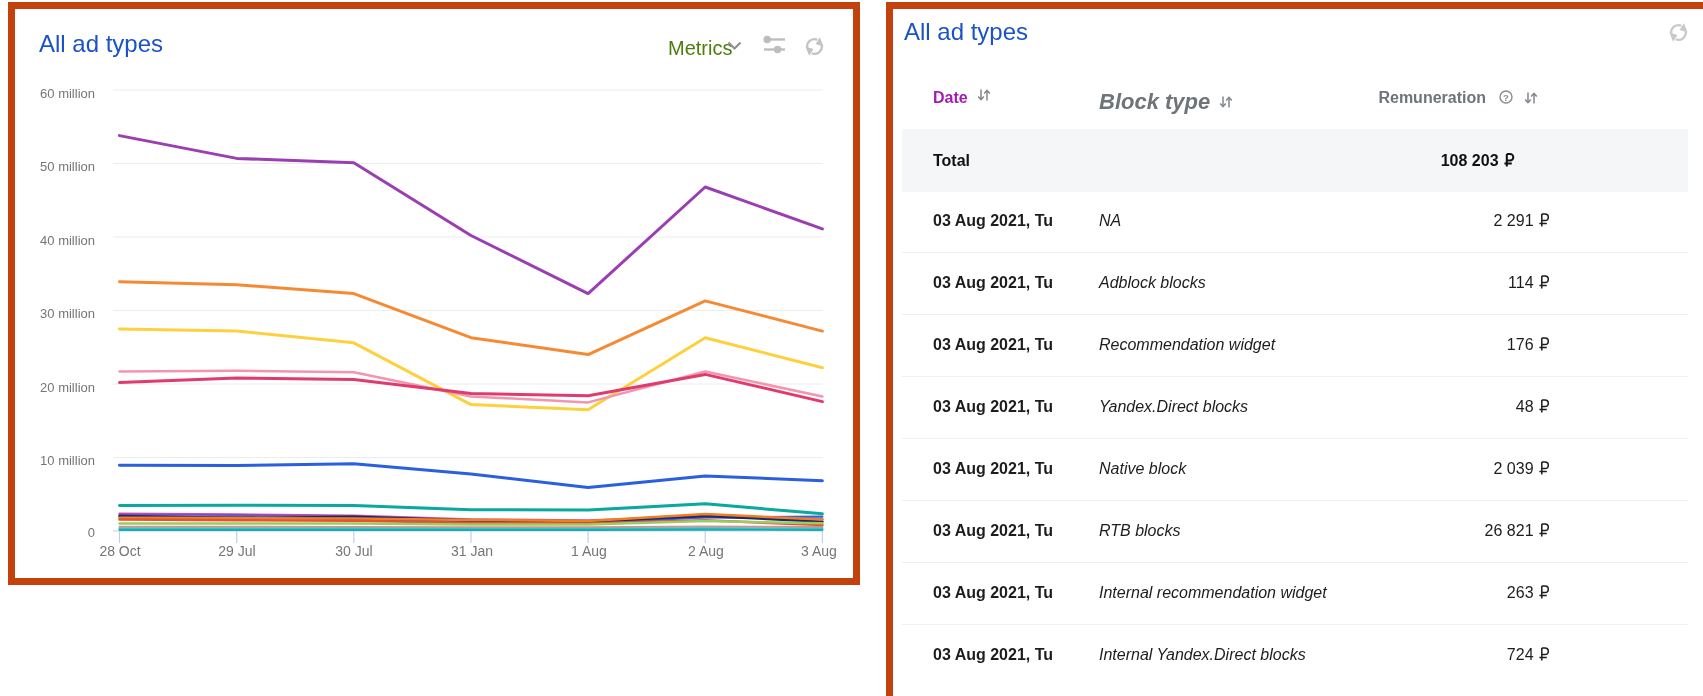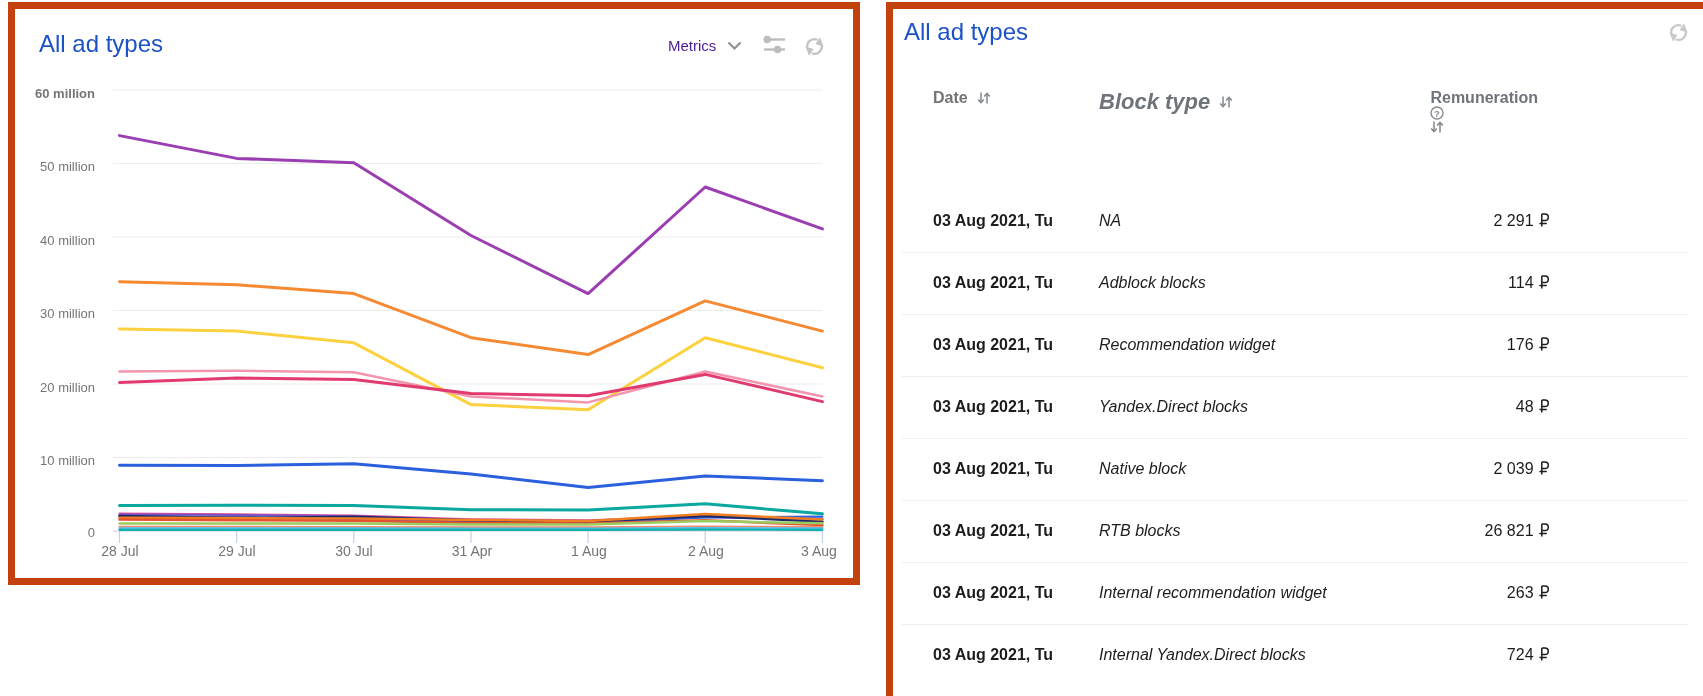--- a/index.html
+++ b/index.html
@@ -13,21 +13,21 @@
 .bline { position:absolute; left:9px; width:786px; top:0; height:1px; background:#efeff0; }
 .trow .c1 { position:absolute; left:40px; top:50%; transform:translateY(-50%); font-size:16px; color:#1d1d1f;font-weight:bold; }
 .trow .c2 { position:absolute; left:206px; top:50%; transform:translateY(-50%); font-size:16px; color:#1d1d1f;font-style:italic; }
 .trow .c3 { position:absolute; right:173px; top:50%; transform:translateY(-50%); font-size:16px; color:#1d1d1f; display:flex; align-items:center; }
 .rub { display:inline-block; position:relative; top:-1px; }
 </style></head>
 <body>
 
 <div class="card" id="leftcard">
   <div class="title" style="left:24px; top:21px;">All ad types</div>
-  <div style="position:absolute; left:653px; top:28px; font-size:15px; color:#4c1d95;">Metrics</div>
+  <div style="position:absolute; left:653px; top:28px; font-size:20px; color:#4d7c0f;">Metrics</div>
   <svg style="position:absolute; left:712px; top:32px;" width="15" height="10" viewBox="0 0 15 10">
       <path d="M1.5 1.5 L7.5 7.5 L13.5 1.5" fill="none" stroke="#8f8f8f" stroke-width="2.2"></path>
     </svg>
   <svg style="position:absolute; left:748px; top:25px;" width="23" height="21" viewBox="0 0 23 21">
     <g stroke="#bdbdbd" stroke-width="2.4" fill="#bdbdbd">
       <line x1="6" y1="5.5" x2="22" y2="5.5"></line>
         <circle cx="4.2" cy="5.5" r="2.6"></circle>
       <line x1="1" y1="15.5" x2="22" y2="15.5"></line>
         <circle cx="14.5" cy="15.5" r="2.6"></circle>
     </g>
@@ -70,75 +70,81 @@
 <polyline points="113.5,508.5 230.7,509.0 347.8,510.3 465.0,514.0 582.1,515.1 699.2,511.0 816.4,513.6" fill="none" stroke="#7b4fc4" stroke-width="2" stroke-linejoin="round" stroke-linecap="round"></polyline>
 <polyline points="113.5,510.3 230.7,511.0 347.8,512.9 465.0,516.2 582.1,516.9 699.2,511.4 816.4,510.7" fill="none" stroke="#3060e0" stroke-width="2.2" stroke-linejoin="round" stroke-linecap="round"></polyline>
 <polyline points="113.5,509.9 230.7,512.1 347.8,510.7 465.0,514.6 582.1,515.6 699.2,509.9 816.4,515.8" fill="none" stroke="#1b2a6b" stroke-width="2.5" stroke-linejoin="round" stroke-linecap="round"></polyline>
 <polyline points="113.5,511.8 230.7,512.1 347.8,512.5 465.0,514.0 582.1,515.1 699.2,508.1 816.4,513.6" fill="none" stroke="#f07f22" stroke-width="2.5" stroke-linejoin="round" stroke-linecap="round"></polyline>
 <polyline points="113.5,513.6 230.7,514.3 347.8,514.7 465.0,516.9 582.1,517.6 699.2,514.3 816.4,519.1" fill="none" stroke="#e8512e" stroke-width="2.5" stroke-linejoin="round" stroke-linecap="round"></polyline>
 <polyline points="113.5,517.6 230.7,517.6 347.8,517.6 465.0,518.4 582.1,518.4 699.2,515.1 816.4,517.3" fill="none" stroke="#9bcc60" stroke-width="2.5" stroke-linejoin="round" stroke-linecap="round"></polyline>
 <polyline points="113.5,520.8 230.7,520.8 347.8,521.0 465.0,521.3 582.1,521.3 699.2,520.4 816.4,521.0" fill="none" stroke="#f28a70" stroke-width="2" stroke-linejoin="round" stroke-linecap="round"></polyline>
 <polyline points="113.5,522.4 230.7,522.4 347.8,522.4 465.0,522.6 582.1,522.6 699.2,522.2 816.4,522.4" fill="none" stroke="#4ec1ef" stroke-width="2.2" stroke-linejoin="round" stroke-linecap="round"></polyline>
 <polyline points="113.5,523.8 230.7,523.8 347.8,523.8 465.0,523.8 582.1,523.8 699.2,523.7 816.4,523.8" fill="none" stroke="#12b0a6" stroke-width="2.2" stroke-linejoin="round" stroke-linecap="round"></polyline>
   </svg>
-  <div class="ylab" style="left:0px; top:77px;font-weight:bold;">60 million</div>
+  <div class="ylab" style="left:0px; top:77px;">60 million</div>
   <div class="ylab" style="left:0px; top:150px;">50 million</div>
   <div class="ylab" style="left:0px; top:224px;">40 million</div>
   <div class="ylab" style="left:0px; top:297px;">30 million</div>
   <div class="ylab" style="left:0px; top:371px;">20 million</div>
   <div class="ylab" style="left:0px; top:444px;">10 million</div>
   <div class="ylab" style="left:0px; top:516px;">0</div>
-  <div class="xlab" style="left:65px; top:534px;">28 Jul</div>
+  <div class="xlab" style="left:65px; top:534px;">28 Oct</div>
   <div class="xlab" style="left:182px; top:534px;">29 Jul</div>
   <div class="xlab" style="left:299px; top:534px;">30 Jul</div>
-  <div class="xlab" style="left:417px; top:534px;">31 Apr</div>
+  <div class="xlab" style="left:417px; top:534px;">31 Jan</div>
   <div class="xlab" style="left:534px; top:534px;">1 Aug</div>
   <div class="xlab" style="left:651px; top:534px;">2 Aug</div>
   <div class="xlab" style="left:764px; top:534px;">3 Aug</div>
 </div>
 
 <div class="card" id="rightcard">
   <div class="title" style="left:11px; top:9px;">All ad types</div>
   <svg style="position:absolute; left:776px; top:14px;" width="19" height="19" viewBox="0 0 19 19">
     <g stroke="#c9c9c9" stroke-width="2.3" fill="none">
       <path d="M2.3 10.6 A 7.3 7.3 0 0 1 12.3 2.7"></path>
       <path d="M16.7 8.4 A 7.3 7.3 0 0 1 6.7 16.3"></path>
     </g>
     <path d="M14.9 0.3 L18.6 9.6 L10.5 6.9 Z" fill="#c9c9c9"></path>
     <path d="M4.1 18.7 L0.4 9.4 L8.5 12.1 Z" fill="#c9c9c9"></path>
   </svg>
 
-  <div style="position:absolute; left:40px; top:80px; font-size:16px; font-weight:bold; color:#737373; display:flex; align-items:center;">Date<span style="display:inline-block;width:9px;"></span><svg width="14" height="12" viewBox="0 0 14 12" style="position:relative;top:0px;">
+  <div style="position:absolute; left:40px; top:80px; font-size:16px; font-weight:bold; color:#a21caf; display:flex; ">Date<span style="display:inline-block;width:9px;"></span><svg width="14" height="12" viewBox="0 0 14 12" style="position:relative;top:0px;">
         <g stroke="#82878c" stroke-width="1.5" fill="none">
           <path d="M4 0.5 V10"></path>
           <path d="M1.2 7.5 L4 10.6 L6.8 7.5"></path>
           <path d="M10 11.5 V2"></path>
           <path d="M7.2 4.5 L10 1.4 L12.8 4.5"></path>
         </g>
       </svg></div>
   <div style="position:absolute; left:206px; top:80px; font-size:22px; font-weight:bold; color:#6e747a; display:flex; align-items:center;font-style:italic;">Block type<span style="display:inline-block;width:9px;"></span><svg width="14" height="12" viewBox="0 0 14 12" style="position:relative;top:0px;">
         <g stroke="#82878c" stroke-width="1.5" fill="none">
           <path d="M4 0.5 V10"></path>
           <path d="M1.2 7.5 L4 10.6 L6.8 7.5"></path>
           <path d="M10 11.5 V2"></path>
           <path d="M7.2 4.5 L10 1.4 L12.8 4.5"></path>
         </g>
       </svg></div>
-  <div style="position:absolute; right:171px; top:80px; font-size:16px; font-weight:bold; color:#6e747a; display:flex; align-items:flex-start;flex-direction:column;">Remuneration<span style="display:inline-block;width:13px;"></span><svg width="14" height="14" viewBox="0 0 14 14" style="position:relative;top:-1px;">
+  <div style="position:absolute; right:171px; top:80px; font-size:16px; font-weight:bold; color:#6e747a; display:flex; align-items:center;">Remuneration<span style="display:inline-block;width:13px;"></span><svg width="14" height="14" viewBox="0 0 14 14" style="position:relative;top:-1px;">
         <circle cx="7" cy="7" r="6" fill="none" stroke="#878c91" stroke-width="1.4"></circle>
         <text x="7" y="10.6" font-size="9.5" font-weight="bold" fill="#878c91" text-anchor="middle" font-family="Liberation Sans">?</text>
       </svg><span style="display:inline-block;width:11px;"></span><svg width="14" height="12" viewBox="0 0 14 12" style="position:relative;top:0px;">
         <g stroke="#82878c" stroke-width="1.5" fill="none">
           <path d="M4 0.5 V10"></path>
           <path d="M1.2 7.5 L4 10.6 L6.8 7.5"></path>
           <path d="M10 11.5 V2"></path>
           <path d="M7.2 4.5 L10 1.4 L12.8 4.5"></path>
         </g>
       </svg></div>
 
+  <div style="position:absolute; left:9px; top:120px; width:786px; height:63px; background:#f5f6f8;">
+    <div style="position:absolute; left:31px; top:50%; transform:translateY(-50%); font-size:16px; font-weight:bold; color:#111;">Total</div>
+    <div style="position:absolute; right:173px; top:50%; transform:translateY(-50%); font-size:16px; font-weight:bold; color:#111; display:flex; align-items:center;">108 203&nbsp;<svg class="rub" width="12" height="16" viewBox="0 0 12 16">
+          <path d="M3.8 2.0 H7.0 a3.3 3.3 0 0 1 0 6.6 H3.8 M3.8 2.0 V14.4 M1.4 11.5 H8.8" fill="none" stroke="#111" stroke-width="2.0"></path>
+        </svg></div>
+  </div>
 <div class="trow" style="top:181px;">
   <div class="c1">03 Aug 2021, Tu</div>
       <div class="c2">NA</div>
   <div class="c3">2 291&nbsp;<svg class="rub" width="12" height="16" viewBox="0 0 12 16">
           <path d="M3.8 2.0 H7.0 a3.3 3.3 0 0 1 0 6.6 H3.8 M3.8 2.0 V14.4 M1.4 11.5 H8.8" fill="none" stroke="#1d1d1f" stroke-width="1.5"></path>
         </svg></div>
 </div>
 <div class="trow" style="top:243px;">
   <div class="bline"></div>
   <div class="c1">03 Aug 2021, Tu</div>

